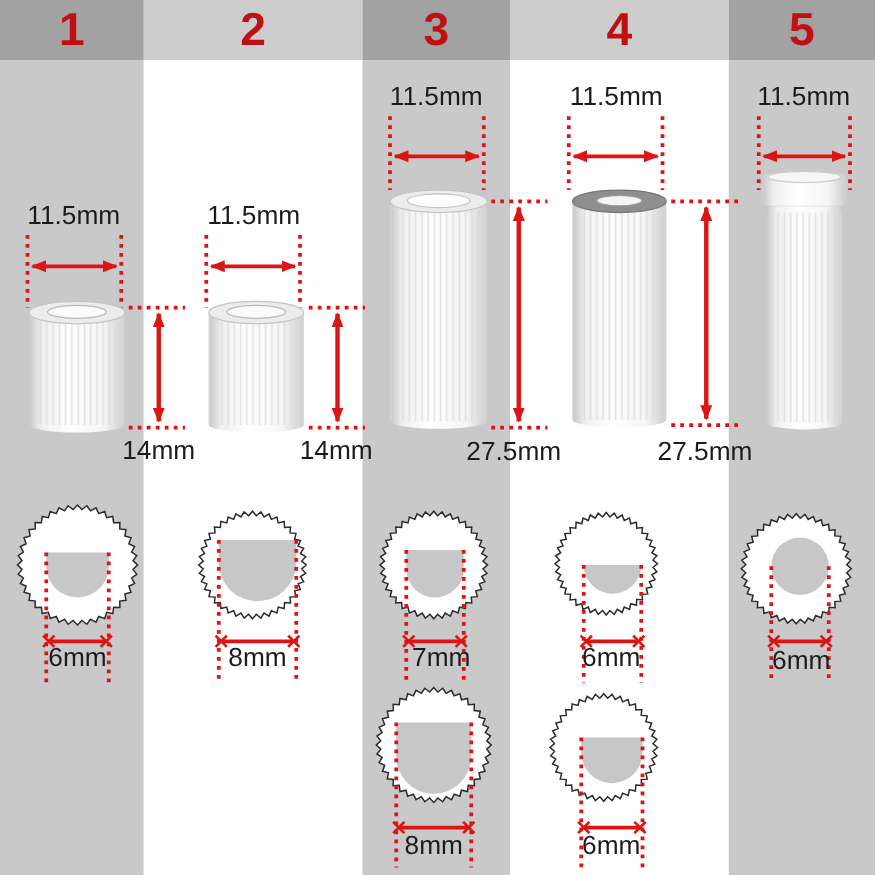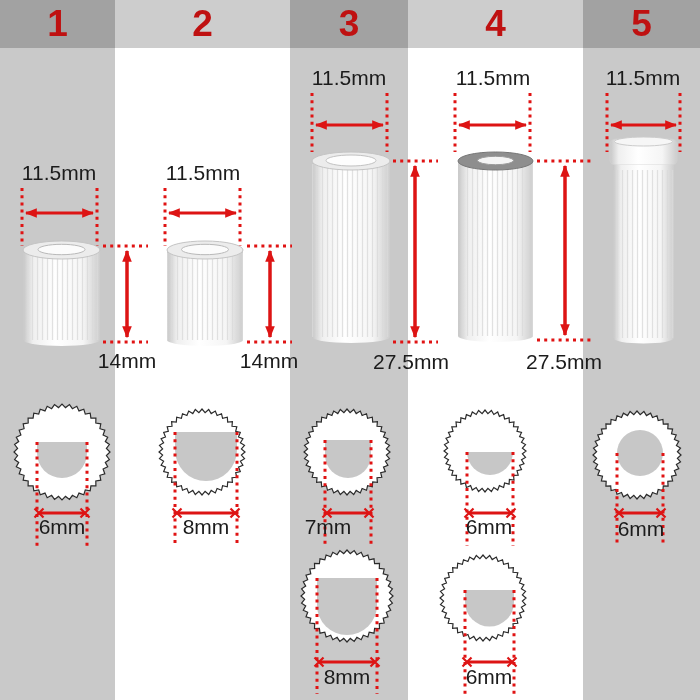--- a/index.html
+++ b/index.html
@@ -231,19 +231,19 @@
   <div class="lbl" style="left:493px;top:66px">11.5mm</div>
   <div class="lbl" style="left:643px;top:66px">11.5mm</div>
 
   <div class="lbl" style="left:127px;top:349px">14mm</div>
   <div class="lbl" style="left:269px;top:349px">14mm</div>
   <div class="lbl" style="left:411px;top:350px">27.5mm</div>
   <div class="lbl" style="left:564px;top:350px">27.5mm</div>
 
   <div class="lbl" style="left:62px;top:515px">6mm</div>
   <div class="lbl" style="left:206px;top:515px">8mm</div>
-  <div class="lbl" style="left:328px;top:515px">7mm</div>
+  <div class="lbl" style="left:353px;top:515px">7mm</div>
   <div class="lbl" style="left:489px;top:515px">6mm</div>
   <div class="lbl" style="left:641px;top:517px">6mm</div>
   <div class="lbl" style="left:347px;top:665px">8mm</div>
   <div class="lbl" style="left:489px;top:665px">6mm</div>
 
 </div>
 
 </body></html>

